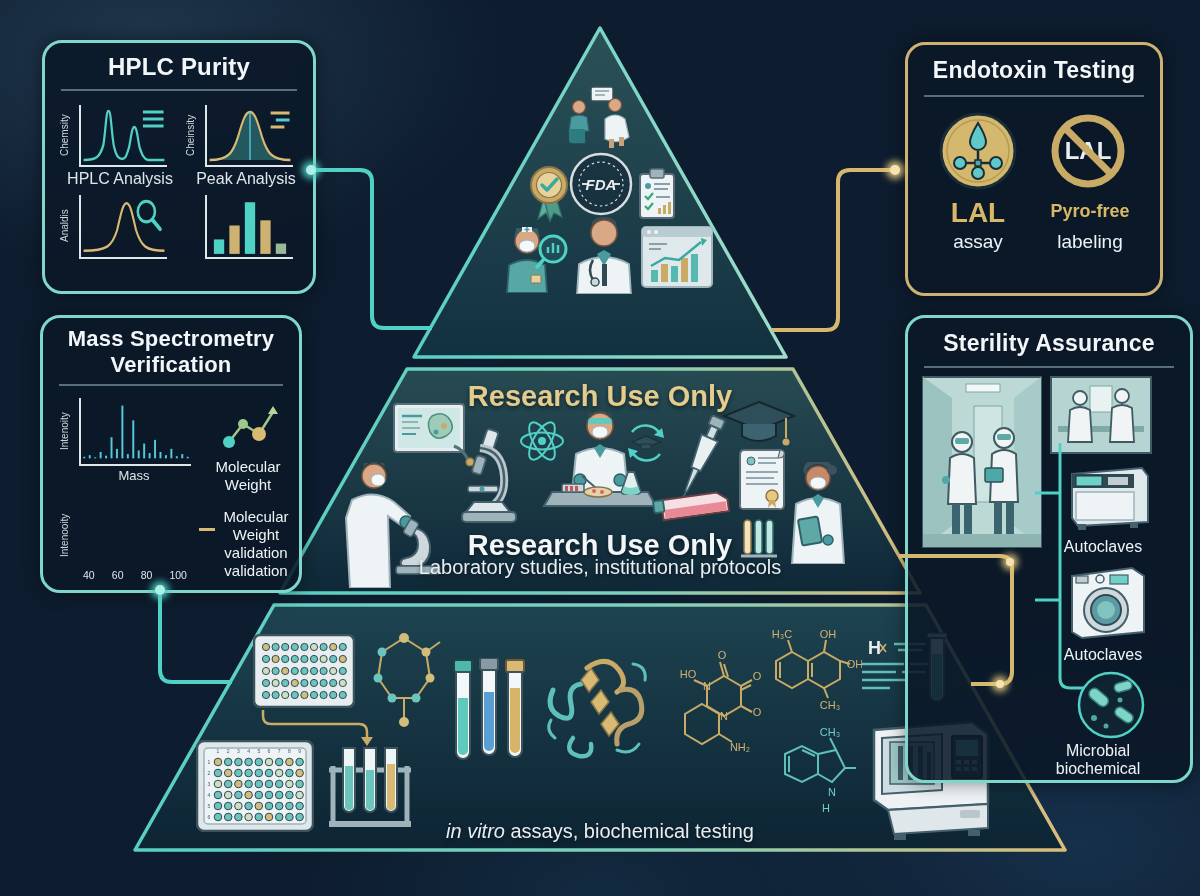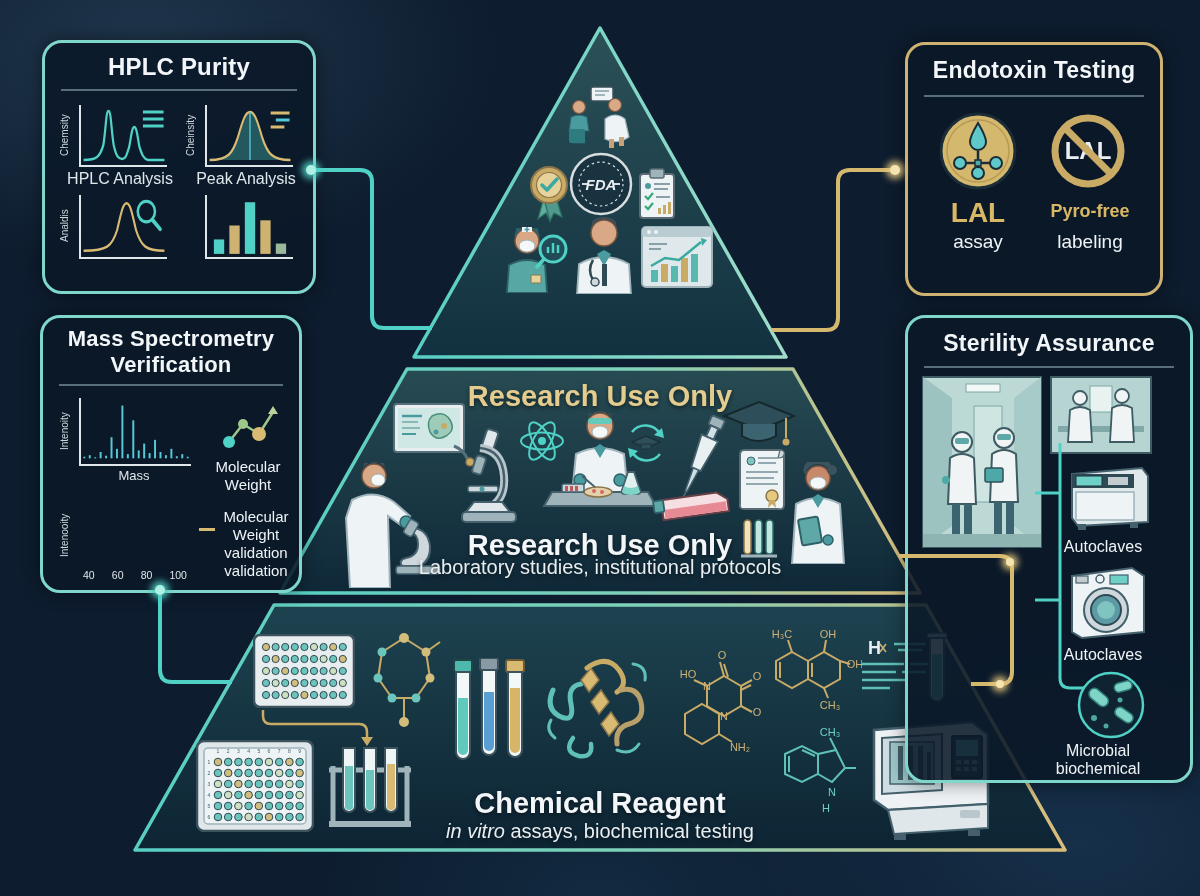--- a/index.html
+++ b/index.html
@@ -851,18 +851,17 @@
     <rect x="96" y="102" width="20" height="8" rx="2" fill="#b9c6cc"></rect>
     <rect x="30" y="126" width="12" height="6" fill="#44606c"></rect>
       <rect x="104" y="122" width="12" height="6" fill="#44606c"></rect>
   </svg>
 
 
   <div class="tier-text t-gold" style="left:420px;top:380px;width:360px;">Research Use Only</div>
   <div class="tier-text t-title" style="left:400px;top:529px;width:400px;">Research Use Only</div>
   <div class="tier-text t-sub" style="left:350px;top:556px;width:500px;">Laboratory studies, institutional protocols</div>
 
-  <div class="tier-text t-title" style="left:400px;top:787px;width:400px;">Chemical Reagent</div>
   <div class="tier-text t-sub" style="left:380px;top:820px;width:440px;">
     <span class="it">in vitro</span><span> assays, biochemical testing</span>
   </div>
 
 </div>
 
 </body></html>

